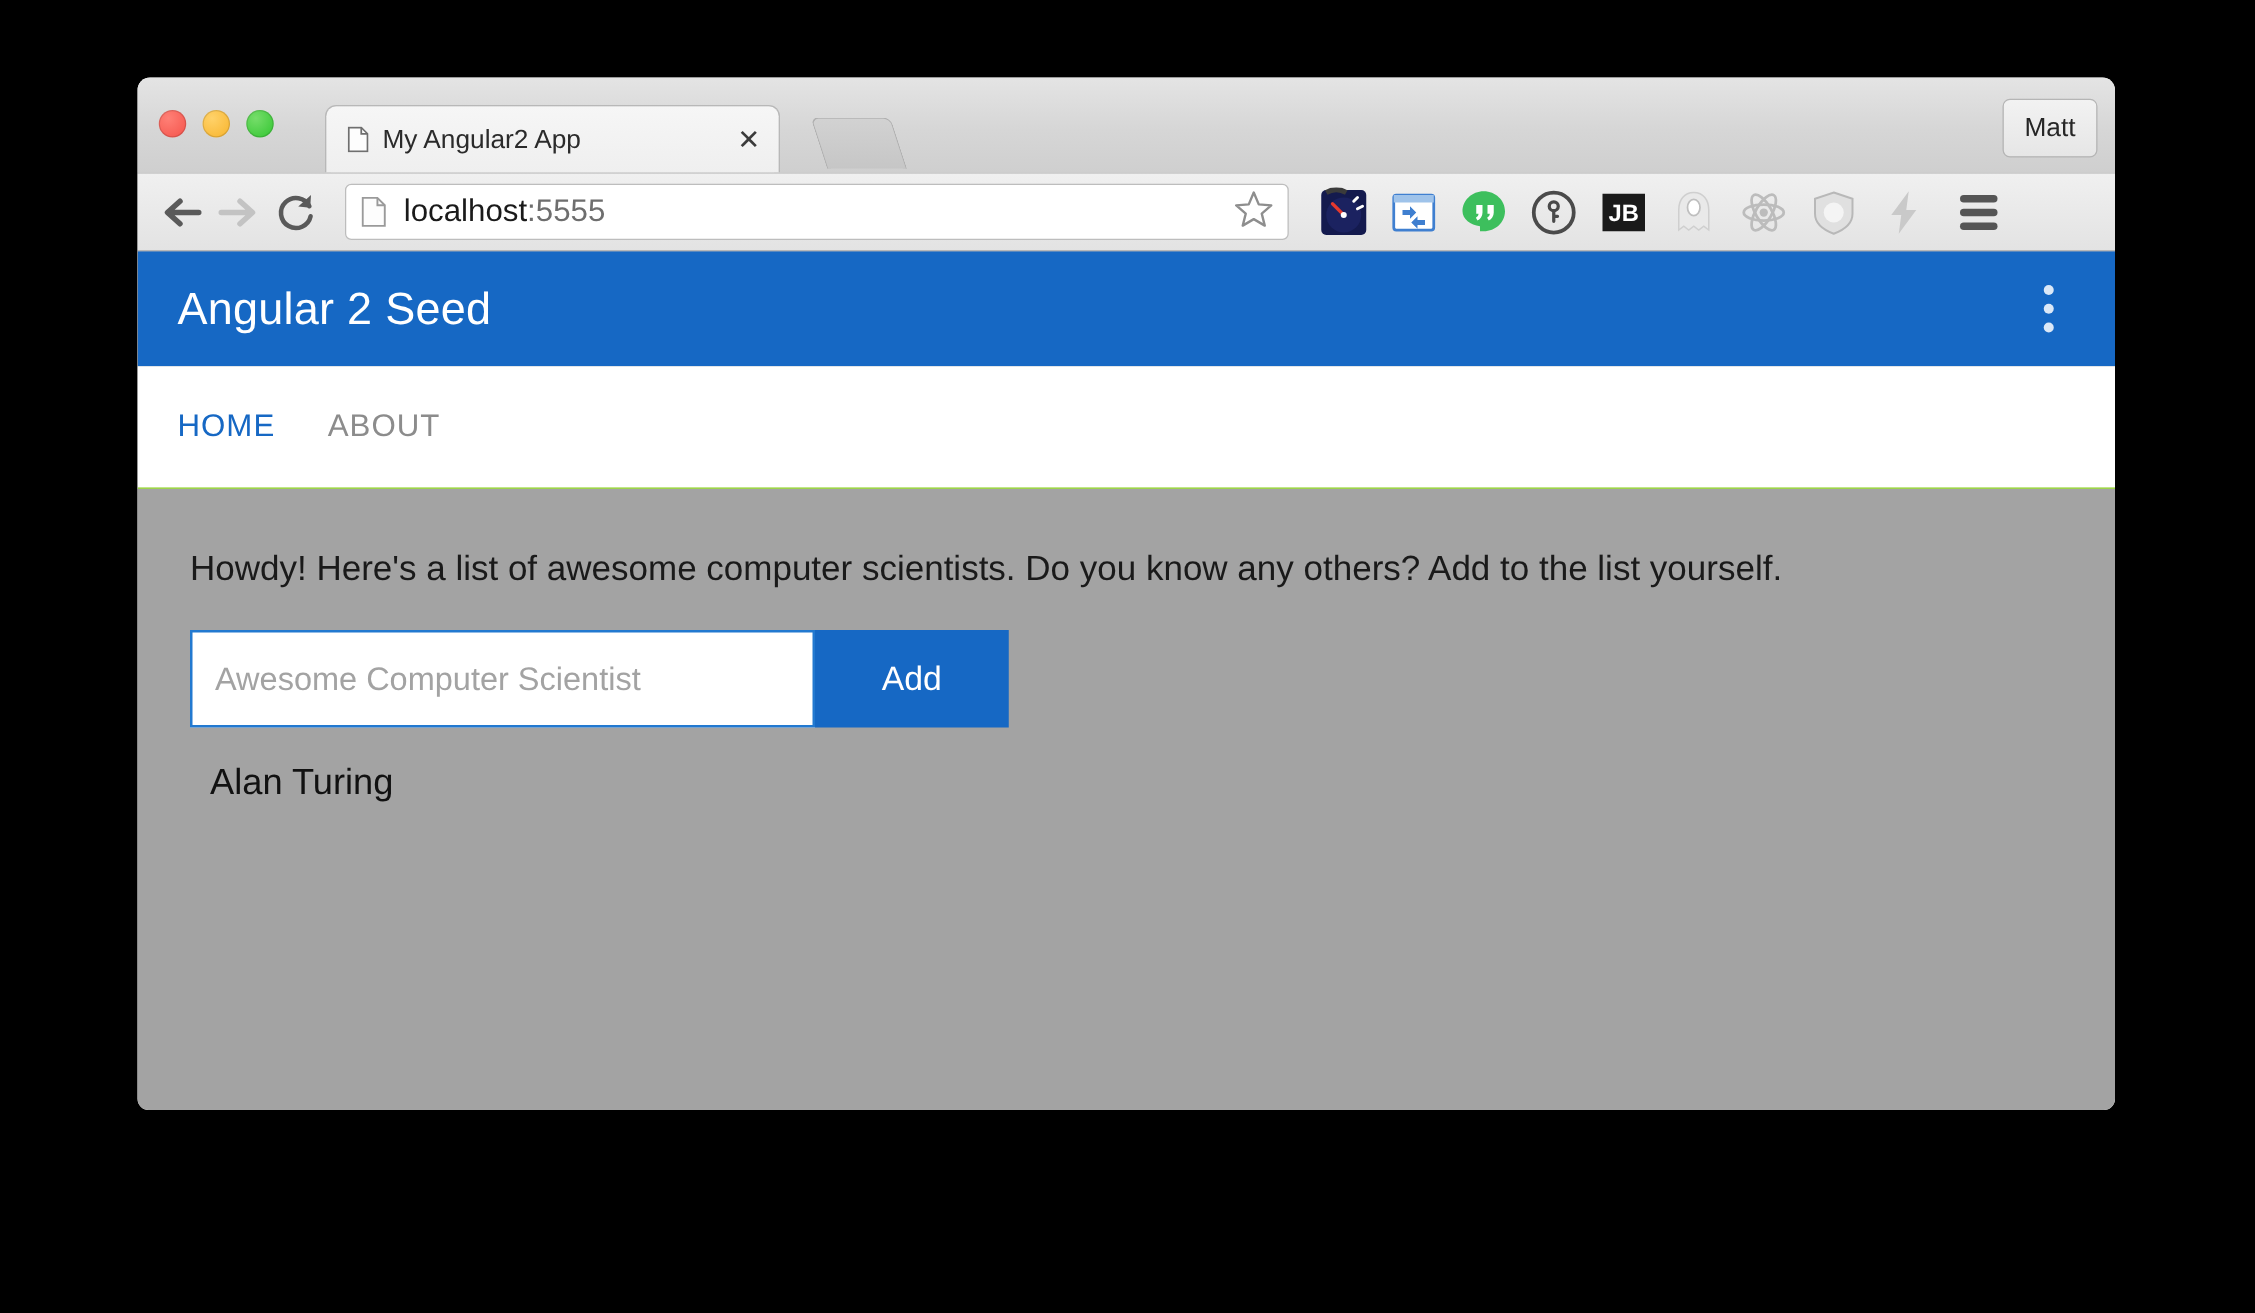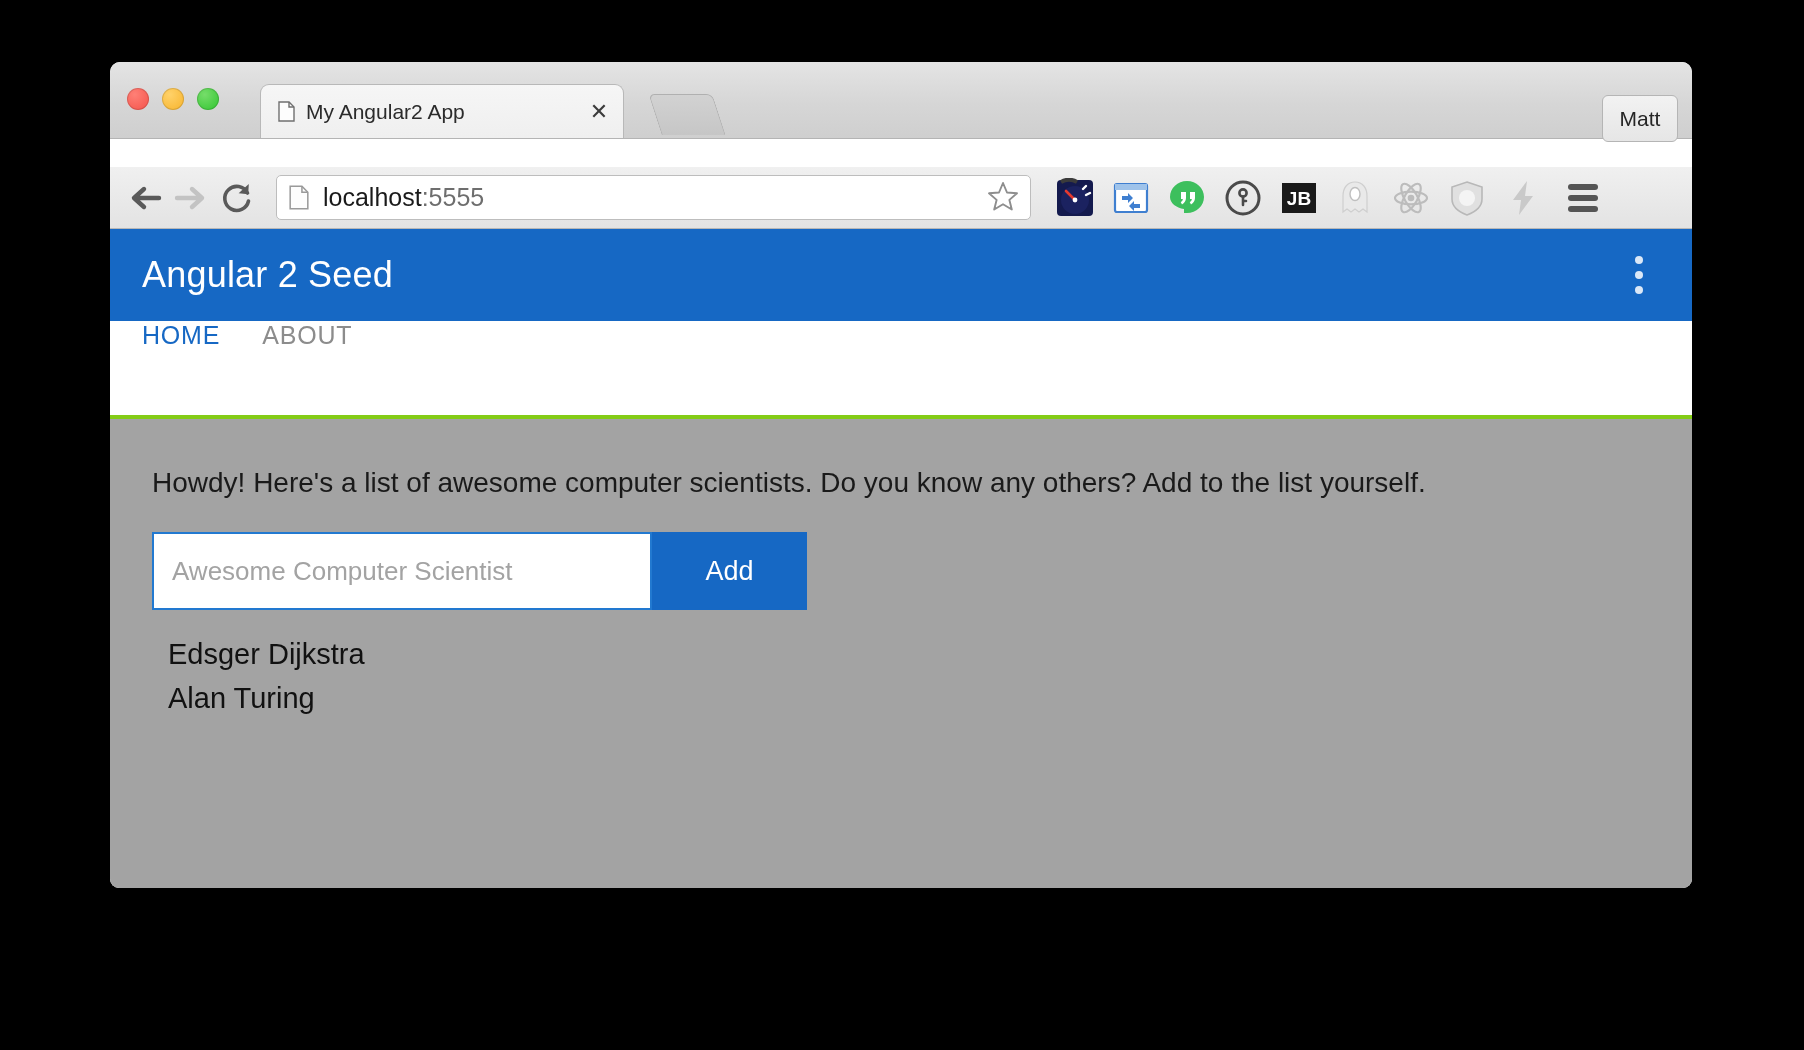--- a/index.html
+++ b/index.html
@@ -104,21 +104,21 @@
     background: linear-gradient(to bottom, #d2d2d2, #c6c6c6);
     border: 1px solid #b0b0b0;
     border-bottom: none;
     border-radius: 6px 6px 0 0;
     transform: skewX(18deg);
   }
 
   #profile-button {
     position: absolute;
     right: 14px;
-    top: 33px;
+    top: 17px;
     min-width: 76px;
     height: 47px;
     background: linear-gradient(to bottom, #f2f2f2, #e6e6e6);
     border: 1px solid #b5b5b5;
     border-radius: 6px;
     display: flex;
     align-items: center;
     justify-content: center;
     padding: 0 14px;
     box-sizing: border-box;
@@ -129,21 +129,20 @@
   
   #toolbar {
     position: relative;
     height: 62px;
     background: linear-gradient(to bottom, #f0f0f0, #e3e3e3);
     border-bottom: 1px solid #b7b7b7;
     display: flex;
     align-items: center;
     padding: 0 12px;
     box-sizing: border-box;
-    margin-top: 28px;
   }
 
   .nav-btn {
     width: 46px; height: 46px;
     flex: 0 0 auto;
     display: flex; align-items: center; justify-content: center;
   }
 
   #omnibox {
     flex: 0 0 auto;
@@ -225,23 +224,23 @@
     gap: 7px;
   }
   #app-overflow .dot {
     width: 8px; height: 8px; border-radius: 50%;
     background: #dbe8f7;
   }
 
   #nav-tabs {
     height: 98px;
     background: #ffffff;
-    border-bottom: 4px solid #84cc16;
-    display: flex;
-    align-items: flex-start;
+    border-bottom: 1px solid #84cc16;
+    display: flex;
+    align-items: center;
     padding: 0 32px;
     box-sizing: border-box;
     gap: 42px;
   }
   .nav-tab {
     font-size: 25px;
     letter-spacing: 0.8px;
     color: #8c8c8c;
   }
   .nav-tab.active { color: #1668c4; }
@@ -467,20 +466,19 @@
       <div id="content">
 
         <p id="intro-text">Howdy! Here's a list of awesome computer scientists. Do you know any others? Add to the list yourself.</p>
 
         <div id="add-row">
           <input id="scientist-input" type="text" placeholder="Awesome Computer Scientist" style="">
           <button id="add-button">Add</button>
         </div>
 
         <ul id="scientist-list">
-          <li>Edsger Dijkstra</li>
           <li>Alan Turing</li>
         </ul>
 
       </div>
     </div>
   </div>
 </div>
 
 </body></html>

